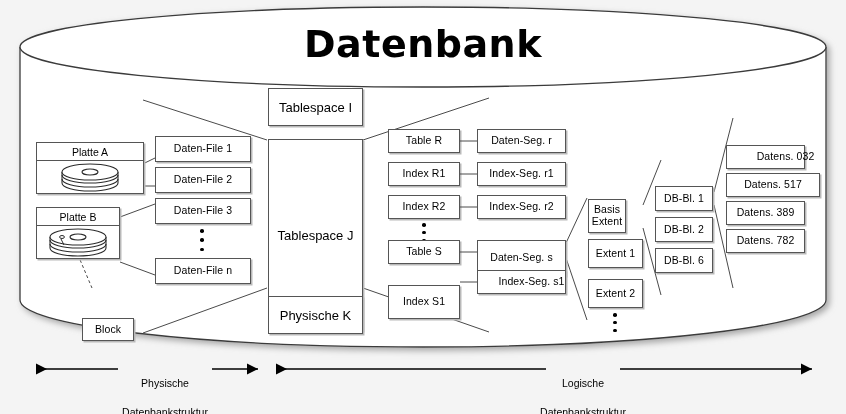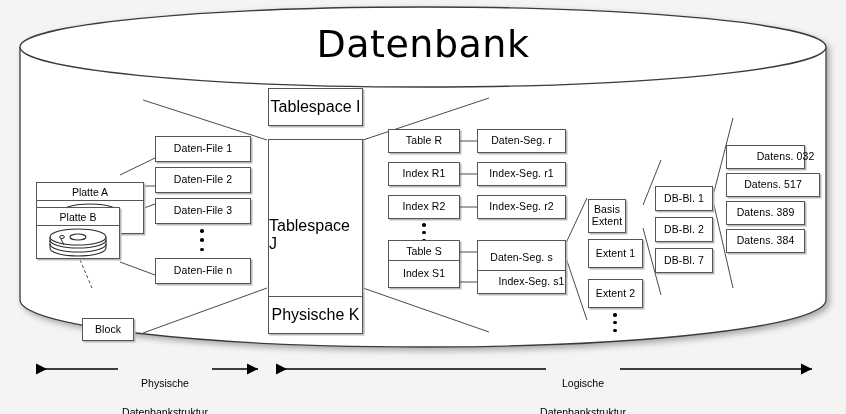--- a/index.html
+++ b/index.html
@@ -32,31 +32,31 @@
     display:flex;align-items:center;justify-content:center;
     font-size:10.5px;
   }
   .diskbox .body{position:relative;height:calc(100% - 17px);}
   .diskbox .body svg{position:absolute;left:50%;top:50%;transform:translate(-50%,-50%);}
 
   
   .tsbox{
     position:absolute;box-sizing:border-box;background:#fff;
     border:1px solid #555;box-shadow:1.5px 1.5px 0 0 #b9b9b9;
-    display:flex;align-items:center;justify-content:center;font-size:16px;
+    display:flex;align-items:center;justify-content:center;font-size:13px;text-align:right;
   }
 
   
   .vdots{position:absolute;display:flex;flex-direction:column;align-items:center;justify-content:space-between;}
   .vdots i{display:block;width:3.5px;height:3.5px;border-radius:50%;background:#000;}
 
   
   #title{
     position:absolute;left:0;right:0;top:22px;text-align:center;
-    font-size:38px;font-weight:400;letter-spacing:.5px;
+    font-size:38px;font-weight:700;letter-spacing:.5px;
     font-family:"DejaVu Sans","Liberation Sans",sans-serif;
   }
 
   
   .axlabel{
     position:absolute;text-align:center;font-size:10.5px;line-height:1.35;
     white-space:pre-line;
   }
 </style>
 </head>
@@ -124,21 +124,21 @@
     <g stroke="#000" stroke-width="1.4" fill="none">
       <line x1="36" y1="369" x2="118" y2="369" marker-start="url(#arrL)"></line>
       <line x1="212" y1="369" x2="258" y2="369" marker-end="url(#arrR)"></line>
       <line x1="276" y1="369" x2="546" y2="369" marker-start="url(#arrL)"></line>
       <line x1="620" y1="369" x2="812" y2="369" marker-end="url(#arrR)"></line>
     </g>
   </svg>
 
   <div id="title">Datenbank</div>
 
-  <div class="diskbox" style="left:36px;top:142px;width:108px;height:52px;margin-top:40px;">
+  <div class="diskbox" style="left:36px;top:142px;width:108px;height:52px;">
     <div class="cap">Platte A</div>
     <div class="body">
       <svg width="62" height="30" viewBox="0 0 62 30">
         <g fill="none" stroke="#2b2b2b" stroke-width="1.1">
           <path d="M3,20 A28,8 0 0 0 59,20"></path>
           <path d="M3,16 A28,8 0 0 0 59,16"></path>
           <path d="M3,12 A28,8 0 0 0 59,12"></path>
           <path d="M3,9 L3,20 M59,9 L59,20"></path>
           <ellipse cx="31" cy="9" rx="28" ry="8" fill="#fff"></ellipse>
           <ellipse cx="31" cy="9" rx="8" ry="3" fill="#fff"></ellipse>
@@ -183,21 +183,21 @@
 
   <div class="box" style="left:388px;top:129px;width:72px;height:24px;">Table R</div>
   <div class="box" style="left:388px;top:162px;width:72px;height:24px;">Index R1</div>
   <div class="box" style="left:388px;top:195px;width:72px;height:24px;">Index R2</div>
   <div class="vdots" style="left:421px;top:223px;width:6px;height:19px;">
       <i></i>
       <i></i>
       <i></i>
     </div>
   <div class="box" style="left:388px;top:240px;width:72px;height:24px;">Table S</div>
-  <div class="box" style="left:388px;top:260px;width:72px;height:28px;">Index S1</div>
+  <div class="box" style="left:388px;top:285px;width:72px;height:34px;">Index S1</div>
 
   <svg class="layer" viewBox="0 0 846 414">
     <g stroke="#4a4a4a" stroke-width="1" fill="none">
       <line x1="460" y1="141" x2="477" y2="141"></line>
       <line x1="460" y1="174" x2="477" y2="174"></line>
       <line x1="460" y1="207" x2="477" y2="207"></line>
       <line x1="460" y1="252" x2="477" y2="252"></line>
       <line x1="460" y1="282" x2="477" y2="282"></line>
     </g>
   </svg>
@@ -215,26 +215,26 @@
   <div class="box" style="left:588px;top:239px;width:55px;height:29px;">Extent 1</div>
   <div class="box" style="left:588px;top:279px;width:55px;height:29px;">Extent 2</div>
   <div class="vdots" style="left:612px;top:313px;width:6px;height:19px;">
       <i></i>
       <i></i>
       <i></i>
     </div>
 
   <div class="box" style="left:655px;top:186px;width:58px;height:25px;">DB-Bl. 1</div>
   <div class="box" style="left:655px;top:217px;width:58px;height:25px;">DB-Bl. 2</div>
-  <div class="box" style="left:655px;top:248px;width:58px;height:25px;">DB-Bl. 7</div>
+  <div class="box" style="left:655px;top:248px;width:58px;height:25px;">DB-Bl. 6</div>
 
   <div class="box" style="left:726px;top:145px;width:79px;height:24px;padding-left:40px;">Datens. 032</div>
   <div class="box" style="left:726px;top:173px;width:94px;height:24px;">Datens. 517</div>
   <div class="box" style="left:726px;top:201px;width:79px;height:24px;">Datens. 389</div>
-  <div class="box" style="left:726px;top:229px;width:79px;height:24px;">Datens. 384</div>
+  <div class="box" style="left:726px;top:229px;width:79px;height:24px;">Datens. 782</div>
 
   <div class="axlabel" style="left:110px;top:362px;width:110px;">
     <div>Physische</div>
     <div>Datenbankstruktur</div>
   </div>
   <div class="axlabel" style="left:528px;top:362px;width:110px;">
     <div>Logische</div>
     <div>Datenbankstruktur</div>
   </div>
 

